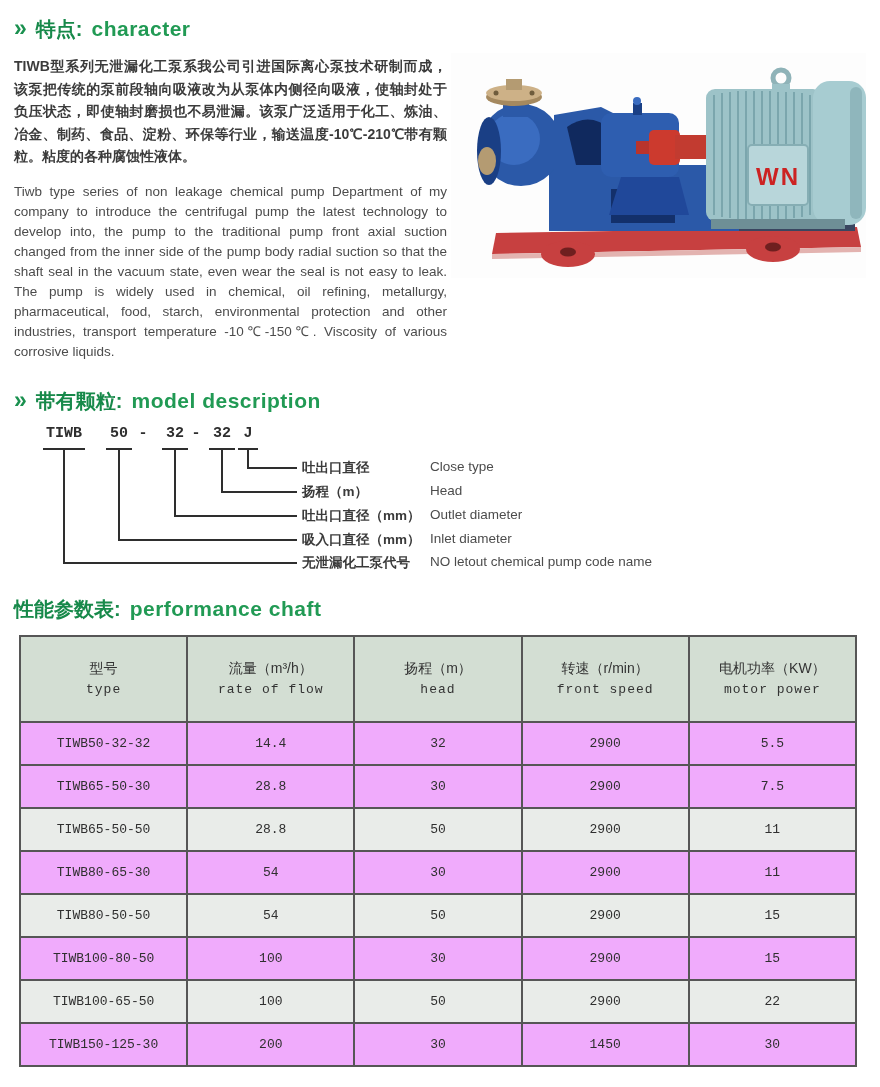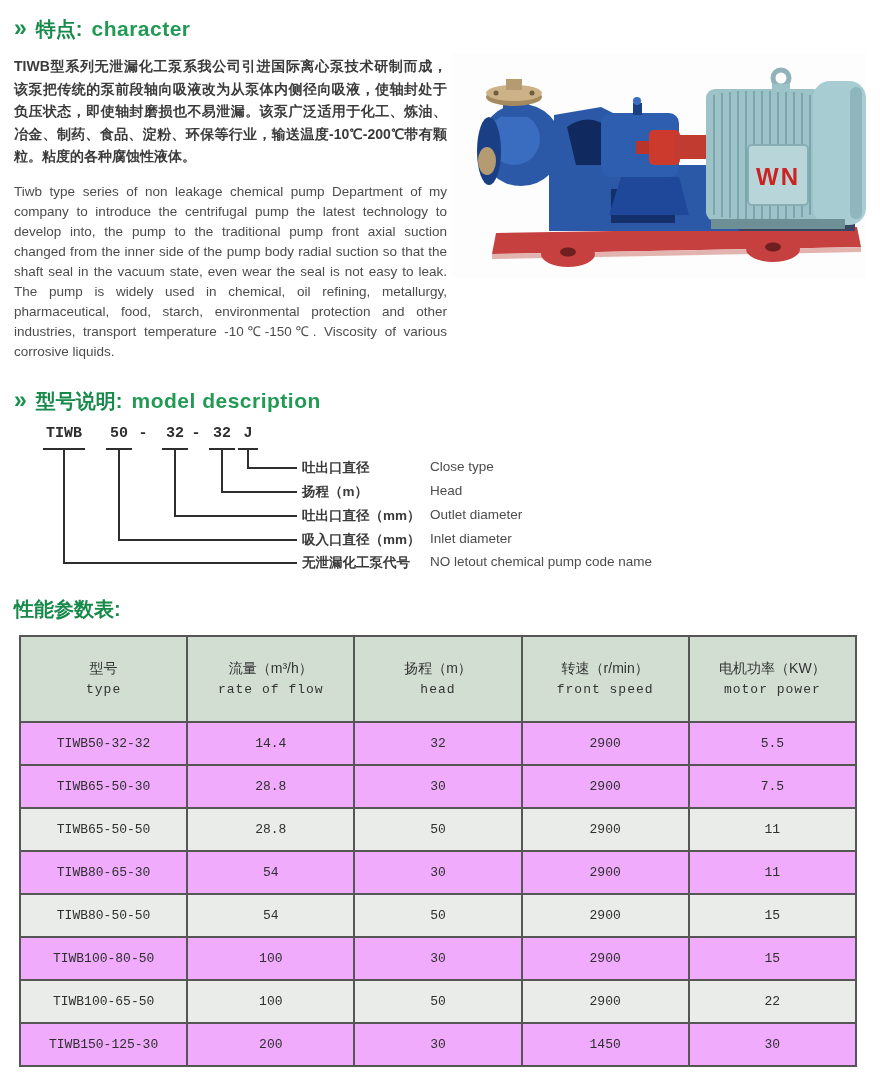--- a/index.html
+++ b/index.html
@@ -63,21 +63,21 @@
 <div class="page">
 
   <div class="sec1">
     <div class="sec-head">
       <span class="chev">»</span>
       <span class="zh-title">特点:</span>
       <span class="en-title">character</span>
     </div>
     <div class="row1">
       <div class="texts">
-        <p class="zh-para">TIWB型系列无泄漏化工泵系我公司引进国际离心泵技术研制而成，　　该泵把传统的泵前段轴向吸液改为从泵体内侧径向吸液，使轴封处于负压状态，即使轴封磨损也不易泄漏。该泵广泛适用于化工、炼油、冶金、制药、食品、淀粉、环保等行业，输送温度-10℃-200℃带有颗粒。粘度的各种腐蚀性液体。</p>
+        <p class="zh-para">TIWB型系列无泄漏化工泵系我公司引进国际离心泵技术研制而成，　　该泵把传统的泵前段轴向吸液改为从泵体内侧径向吸液，使轴封处于负压状态，即使轴封磨损也不易泄漏。该泵广泛适用于化工、炼油、冶金、制药、食品、淀粉、环保等行业，输送温度-10℃-210℃带有颗粒。粘度的各种腐蚀性液体。</p>
         <p class="en-para">Tiwb type series of non leakage chemical pump Department of my company to introduce the centrifugal pump the latest technology to develop into, the pump to the traditional pump front axial suction changed from the inner side of the pump body radial suction so that the shaft seal in the vacuum state, even wear the seal is not easy to leak. The pump is widely used in chemical, oil refining, metallurgy, pharmaceutical, food, starch, environmental protection and other industries, transport temperature -10℃-150℃. Viscosity of various corrosive liquids.</p>
       </div>
       <div class="photo">
         <svg width="415" height="225" viewBox="0 0 415 225">
           <rect width="415" height="225" fill="#fdfdfd"></rect>
 
           <polygon points="45,180 406,174 410,194 41,201" fill="#c74040"></polygon>
           <polygon points="41,201 410,194 410,199 41,206" fill="#e3b3b0"></polygon>
           <ellipse cx="117" cy="201" rx="27" ry="13" fill="#c74040"></ellipse>
           <ellipse cx="117" cy="199" rx="8" ry="4.5" fill="#6f1f1f"></ellipse>
@@ -139,21 +139,21 @@
 
           <rect x="260" y="166" width="134" height="10" fill="#6e8f96"></rect>
         </svg>
       </div>
     </div>
   </div>
 
   <div class="sec2">
     <div class="sec-head">
       <span class="chev">»</span>
-      <span class="zh-title">型号说明:</span>
+      <span class="zh-title">带有颗粒:</span>
       <span class="en-title">model description</span>
     </div>
 
     <div class="diagram">
       <span class="tok" style="left:50px">TIWB</span>
       <span class="tok" style="left:105px">50</span>
       <span class="tok" style="left:129px">-</span>
       <span class="tok" style="left:161px">32</span>
       <span class="tok" style="left:182px">-</span>
       <span class="tok" style="left:208px">32</span>
@@ -193,20 +193,21 @@
       <div class="leg" style="top:129px">
         <span class="leg-zh">无泄漏化工泵代号</span>
         <span class="leg-en">NO letout chemical pump code name</span>
       </div>
     </div>
   </div>
 
   <div class="sec3">
     <div class="sec-head">
       <span class="zh-title">性能参数表:</span>
+      <span class="en-title">performance chaft</span>
     </div>
 
     <table class="perf">
       <thead>
         <tr>
           <th>
             <div class="h-zh">型号</div>
             <div class="h-en">type</div>
           </th>
           <th>

